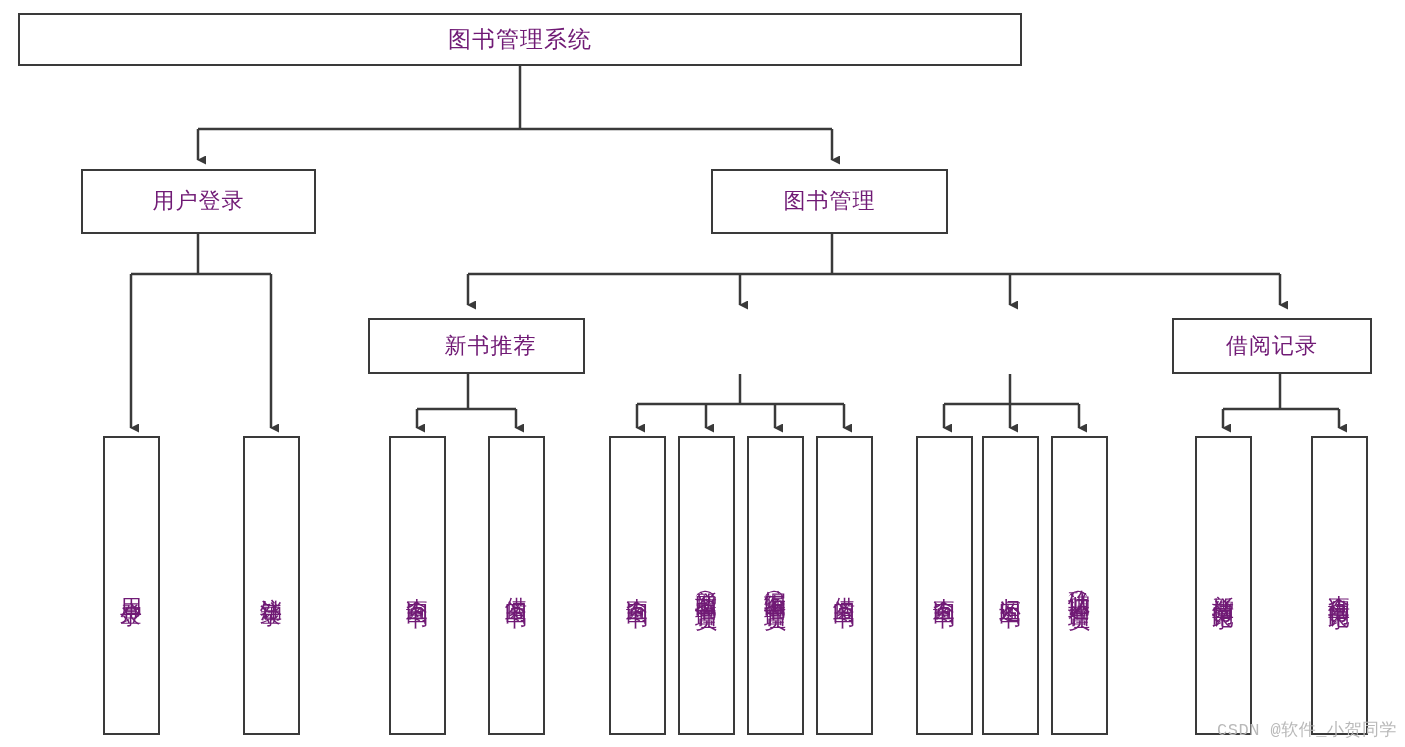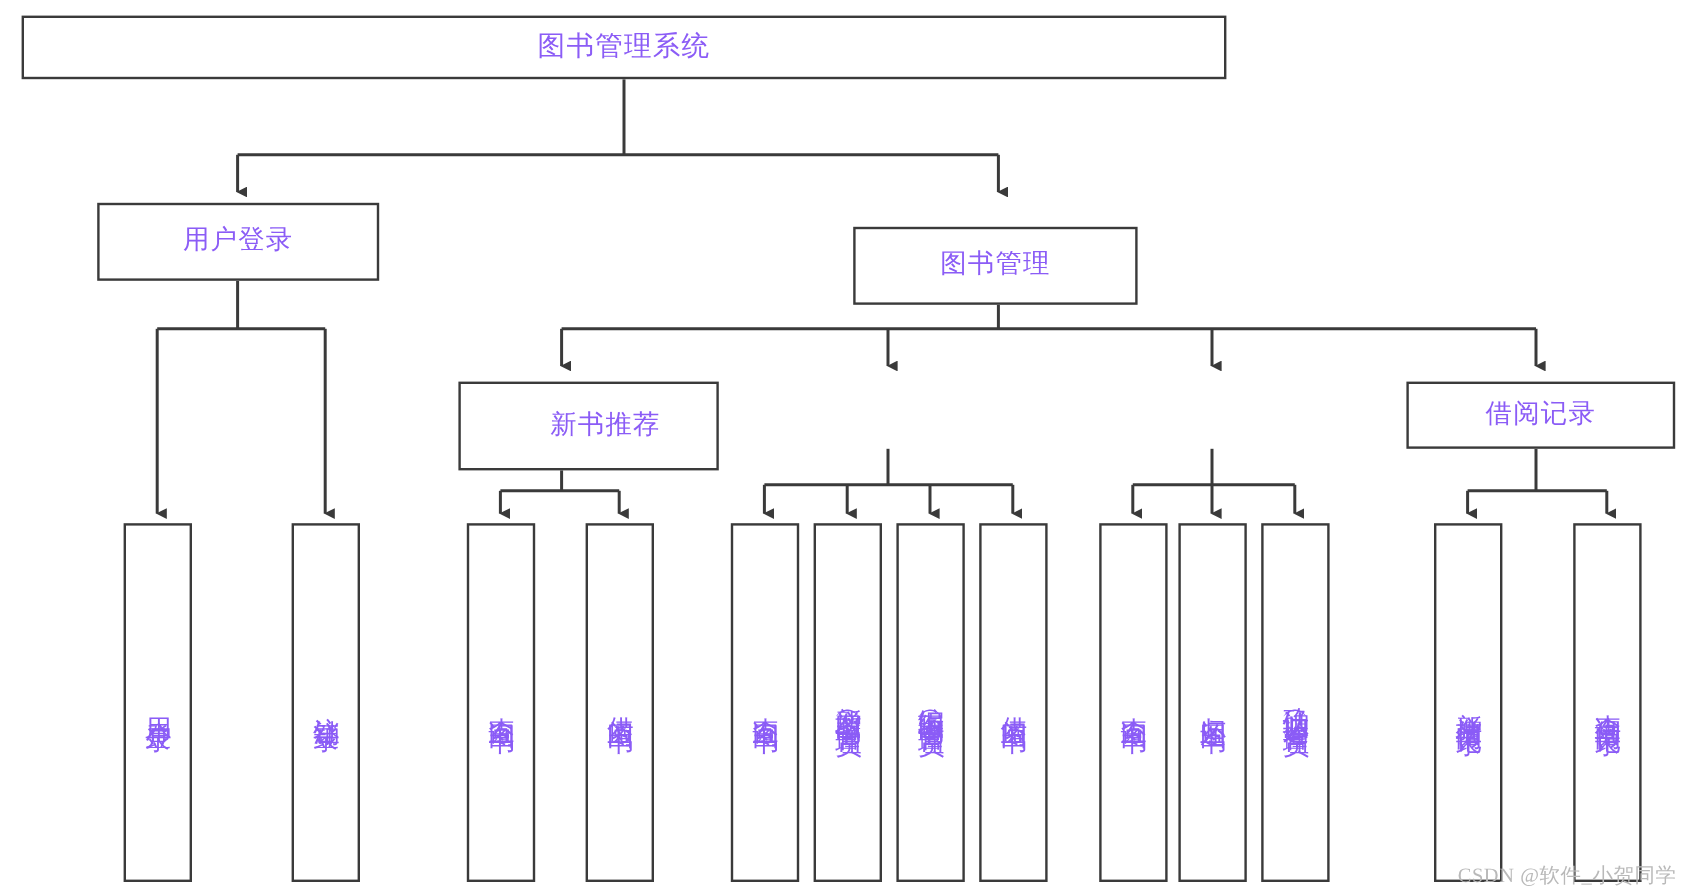--- a/index.html
+++ b/index.html
@@ -26,21 +26,21 @@
     pointer-events: none;
   }
   .node {
     position: absolute;
     box-sizing: border-box;
     background: #ffffff;
     border: 2.5px solid #3a3a3a;
     display: flex;
     align-items: center;
     justify-content: center;
-    color: #8b5cf6;
+    color: #701a75;
     text-align: center;
   }
   .node.horiz {
     font-size: 22px;
     line-height: 1.2;
     letter-spacing: 1px;
   }
   .node.vert {
     writing-mode: vertical-rl;
     text-orientation: upright;
@@ -61,21 +61,21 @@
     font-size: 23px;
   }
   .watermark {
     position: absolute;
     right: 8px;
     bottom: 6px;
     font-size: 17px;
     color: #b9b9b9;
     letter-spacing: 0.5px;
     white-space: nowrap;
-    font-family: Liberation Serif, serif;
+    font-family: Liberation Mono, monospace;
   }
 </style>
 </head>
 <body>
 
 <div id="canvas">
 
   <svg class="wires" viewBox="0 0 1405 747">
     <defs>
       <marker id="arrowhead" markerWidth="9" markerHeight="9" refX="4.5" refY="8" orient="auto" markerUnits="userSpaceOnUse">
@@ -130,28 +130,28 @@
     </g>
   </svg>
 
   <div class="node horiz" id="root-node" style="left:18px; top:13px; width:1004px; height:53px;">
     <span>图书管理系统</span>
   </div>
 
   <div class="node horiz" style="left:81px; top:169px; width:235px; height:65px;">
     <span>用户登录</span>
   </div>
-  <div class="node horiz" style="left:711px; top:169px; width:237px; height:65px;margin-top:20px;">
+  <div class="node horiz" style="left:711px; top:169px; width:237px; height:65px;">
     <span>图书管理</span>
   </div>
 
-  <div class="node horiz" style="left:382px; top:318px; width:217px; height:74px;padding-left:28px;">
+  <div class="node horiz" style="left:368px; top:318px; width:217px; height:56px;padding-left:28px;">
     <span>新书推荐</span>
   </div>
-  <div class="node horiz" style="left:1172px; top:318px; width:224px; height:56px;">
+  <div class="node horiz" style="left:1172px; top:318px; width:200px; height:56px;">
     <span>借阅记录</span>
   </div>
 
   <div class="node vert" style="left:103px; top:436px; width:57px; height:299px;">
     <span class="vtext">用户登录</span>
   </div>
   <div class="node vert" style="left:243px; top:436px; width:57px; height:299px;">
     <span class="vtext">注销登录</span>
   </div>
 

